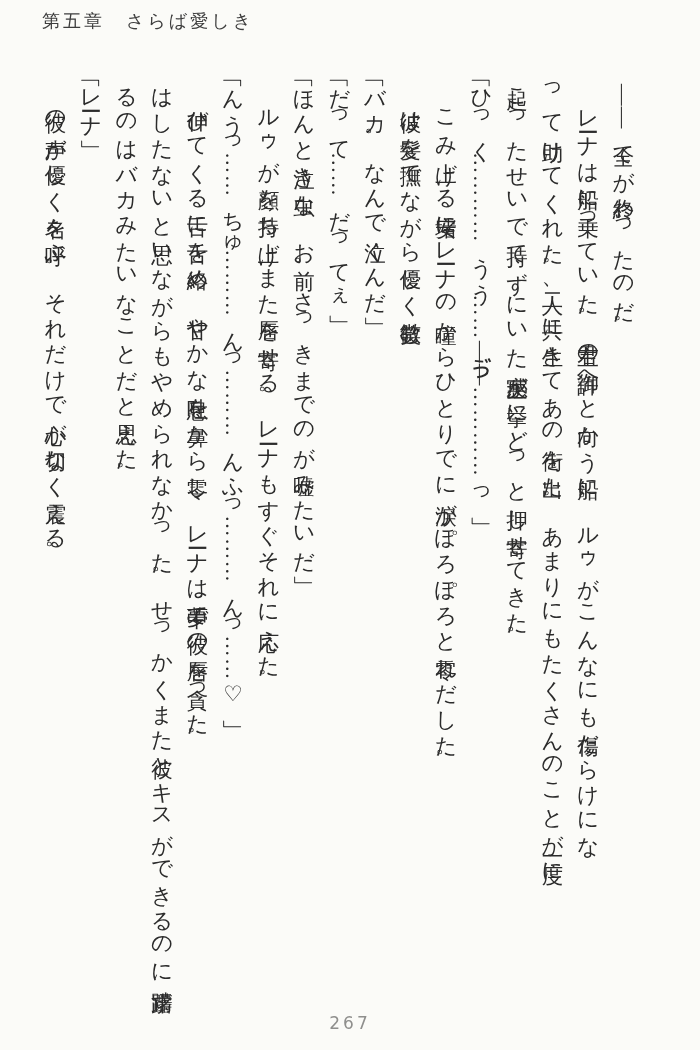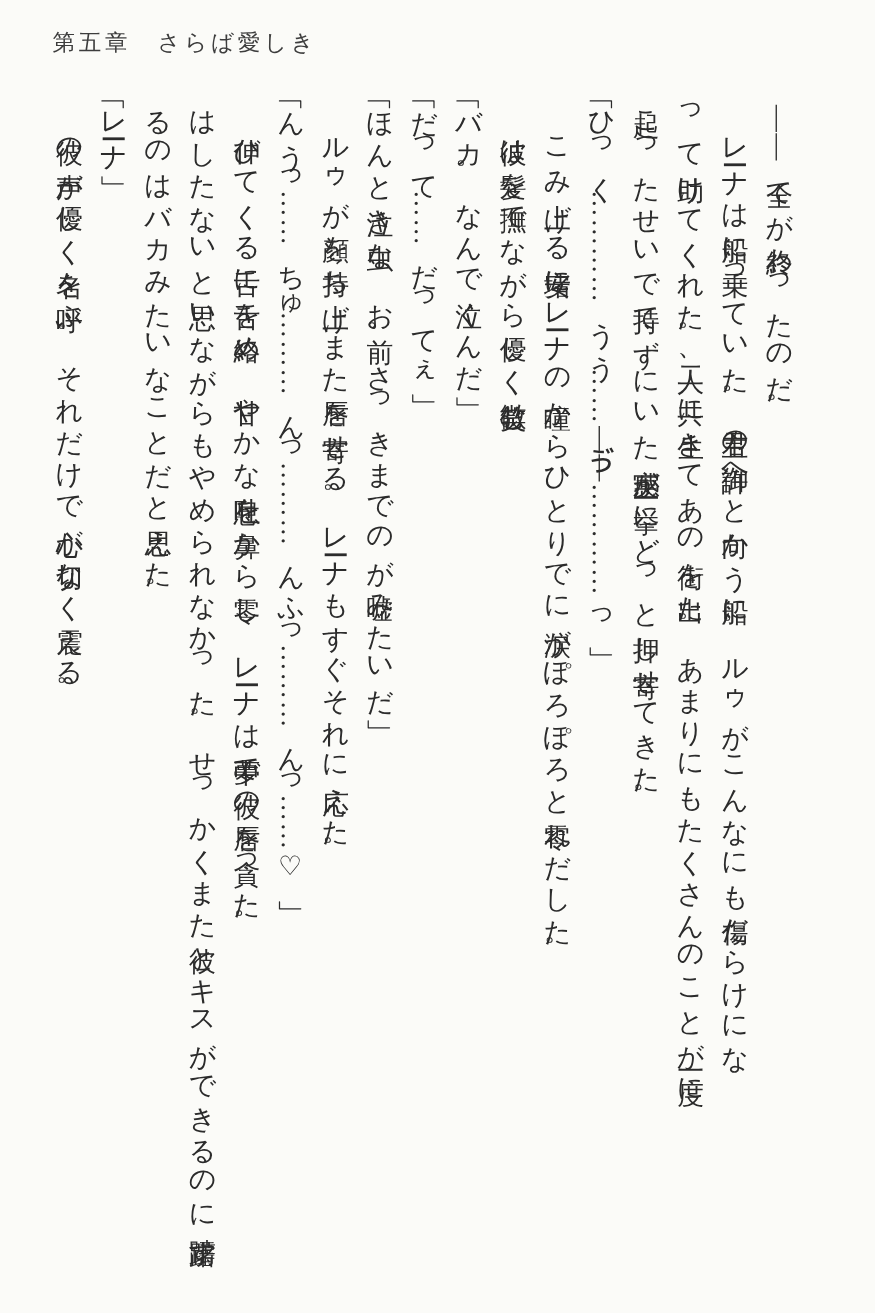--- a/index.html
+++ b/index.html
@@ -16,21 +16,20 @@
     inset: 0;
   }
   .chapter-header {
     position: absolute;
     top: 9px;
     left: 42px;
     font-size: 18px;
     letter-spacing: 3px;
     color: #3d3d3d;
     white-space: pre;
-    margin-top: 13px;
   }
   .text-area {
     position: absolute;
     top: 73px;
     right: 60px;
     height: 940px;
     writing-mode: vertical-rl;
     text-orientation: mixed;
     color: #2b2b2b;
     font-size: 21.5px;
@@ -71,13 +70,14 @@
       <p class="text-col">「ほんと泣き虫な、お前。さっきまでのが嘘みたいだ」</p>
       <p class="text-col" style="text-indent: 1em;">ルゥが顔を持ち上げまた唇を寄せる。レーナもすぐそれに応えた。</p>
       <p class="text-col">「んうっ……ちゅ………んっ………んふっ………んっ……♡」</p>
       <p class="text-col" style="text-indent: 1em;">伸びてくる舌に舌を絡め、甘やかな吐息を鼻から零し、レーナは夢中で彼の唇を貪った。</p>
       <p class="text-col">はしたないと思いながらもやめられなかった。せっかくまた彼とキスができるのに躊躇す</p>
       <p class="text-col">るのはバカみたいなことだと思えた。</p>
       <p class="text-col">「レーナ」</p>
       <p class="text-col" style="text-indent: 1em;">彼の声が優しく名を呼ぶ。それだけで心が切なく震える。</p>
     </div>
 
+  <div class="page-number">267</div>
 </div>
 
 </body></html>

